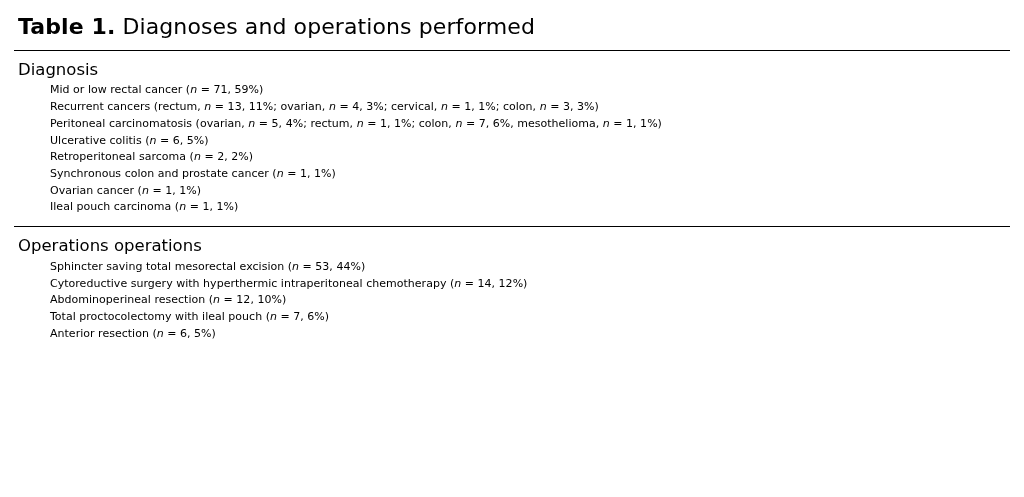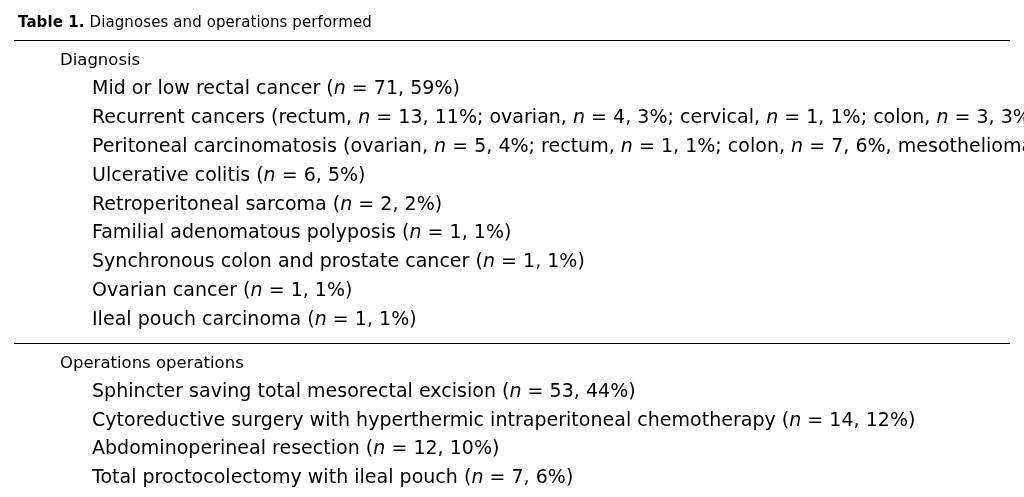--- a/index.html
+++ b/index.html
@@ -13,21 +13,21 @@
     font-family: "DejaVu Sans", sans-serif;
     color: #000000;
     overflow: hidden;
   }
   .table-wrap {
     width: 1024px;
     box-sizing: border-box;
     padding: 10px 14px 0 14px;
   }
   .caption {
-    font-size: 15px;
+    font-size: 22px;
     line-height: 1.35;
     padding: 2px 0 8px 4px;
     letter-spacing: 0.1px;
   }
   .caption .caption-label {
     font-weight: bold;
   }
   .caption .caption-text {
     font-weight: normal;
   }
@@ -35,29 +35,28 @@
     border: 0;
     border-top: 1.6px solid #000000;
     margin: 0;
     width: 100%;
   }
   .rule.thin {
     border-top: 1.1px solid #000000;
   }
   .section {
     padding: 5px 0 4px 0;
-    margin-left: 42px;
   }
   .section-title {
     font-size: 16.5px;
     line-height: 1.5;
     padding: 2px 0 0 4px;
   }
   .row {
-    font-size: 19px;
+    font-size: 11px;
     line-height: 1.52;
     padding-left: 36px;
     white-space: nowrap;
     letter-spacing: 0.02px;
   }
   .it {
     font-style: italic;
   }
   .spacer-bottom {
     height: 6px;
@@ -75,21 +74,20 @@
 
   <hr class="rule">
 
   <div class="section">
     <div class="section-title">Diagnosis</div>
     <div class="row">Mid or low rectal cancer (<span class="it">n</span> = 71, 59%)</div>
     <div class="row">Recurrent cancers (rectum, <span class="it">n</span> = 13, 11%; ovarian, <span class="it">n</span> = 4, 3%; cervical, <span class="it">n</span> = 1, 1%; colon, <span class="it">n</span> = 3, 3%)</div>
     <div class="row">Peritoneal carcinomatosis (ovarian, <span class="it">n</span> = 5, 4%; rectum, <span class="it">n</span> = 1, 1%; colon, <span class="it">n</span> = 7, 6%, mesothelioma, <span class="it">n</span> = 1, 1%)</div>
     <div class="row">Ulcerative colitis (<span class="it">n</span> = 6, 5%)</div>
     <div class="row">Retroperitoneal sarcoma (<span class="it">n</span> = 2, 2%)</div>
-    <div class="row">Familial adenomatous polyposis (<span class="it">n</span> = 1, 1%)</div>
     <div class="row">Synchronous colon and prostate cancer (<span class="it">n</span> = 1, 1%)</div>
     <div class="row">Ovarian cancer (<span class="it">n</span> = 1, 1%)</div>
     <div class="row">Ileal pouch carcinoma (<span class="it">n</span> = 1, 1%)</div>
     <div class="spacer-bottom"></div>
   </div>
 
   <hr class="rule thin">
 
   <div class="section">
     <div class="section-title">Operations operations</div>

